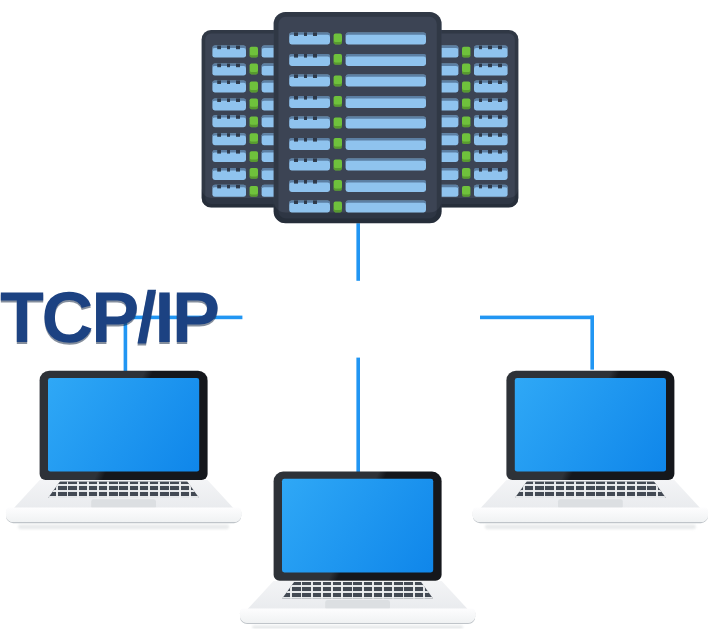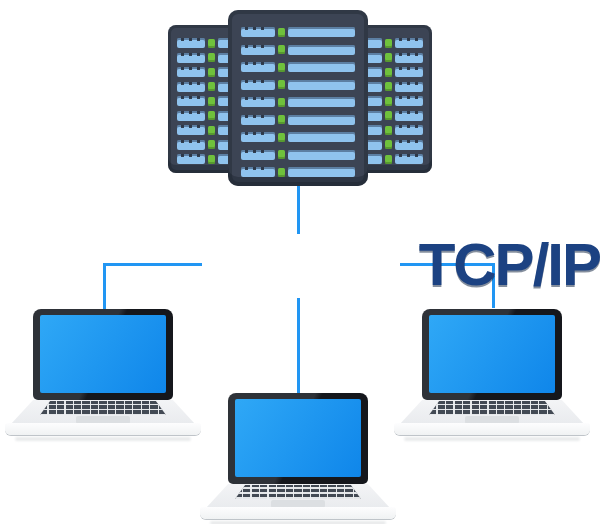--- a/index.html
+++ b/index.html
@@ -51,21 +51,21 @@
     background: repeating-linear-gradient(90deg, rgba(40,48,62,.9) 0 3px, transparent 3px 8px);
   }
   .led {
     flex:0 0 7px; width:7px; height:9px; border-radius:1.5px;
     background:var(--led,#6fc13c);
     box-shadow: inset 0 -2px 0 rgba(0,0,0,.2);
   }
 
   
   .tcpip {
-    position:absolute; top:235px; left:0; width:100%; text-align:right; z-index:1;
+    position:absolute; top:235px; left:0; width:100%; text-align:left; z-index:1;
     font-weight:bold; font-size:60px; line-height:1; letter-spacing:-2px;
     color:var(--labelColor,#1c4282);
     text-shadow: 0 2px 0 rgba(10,30,60,.5);
   }
 
   
   .laptop { position:absolute; width:200px; z-index:2; }
   .lp-left  { left:3px;   top:309px; }
   .lp-right { left:392px; top:309px; }
   .lp-mid   { left:198px; top:393px; }

